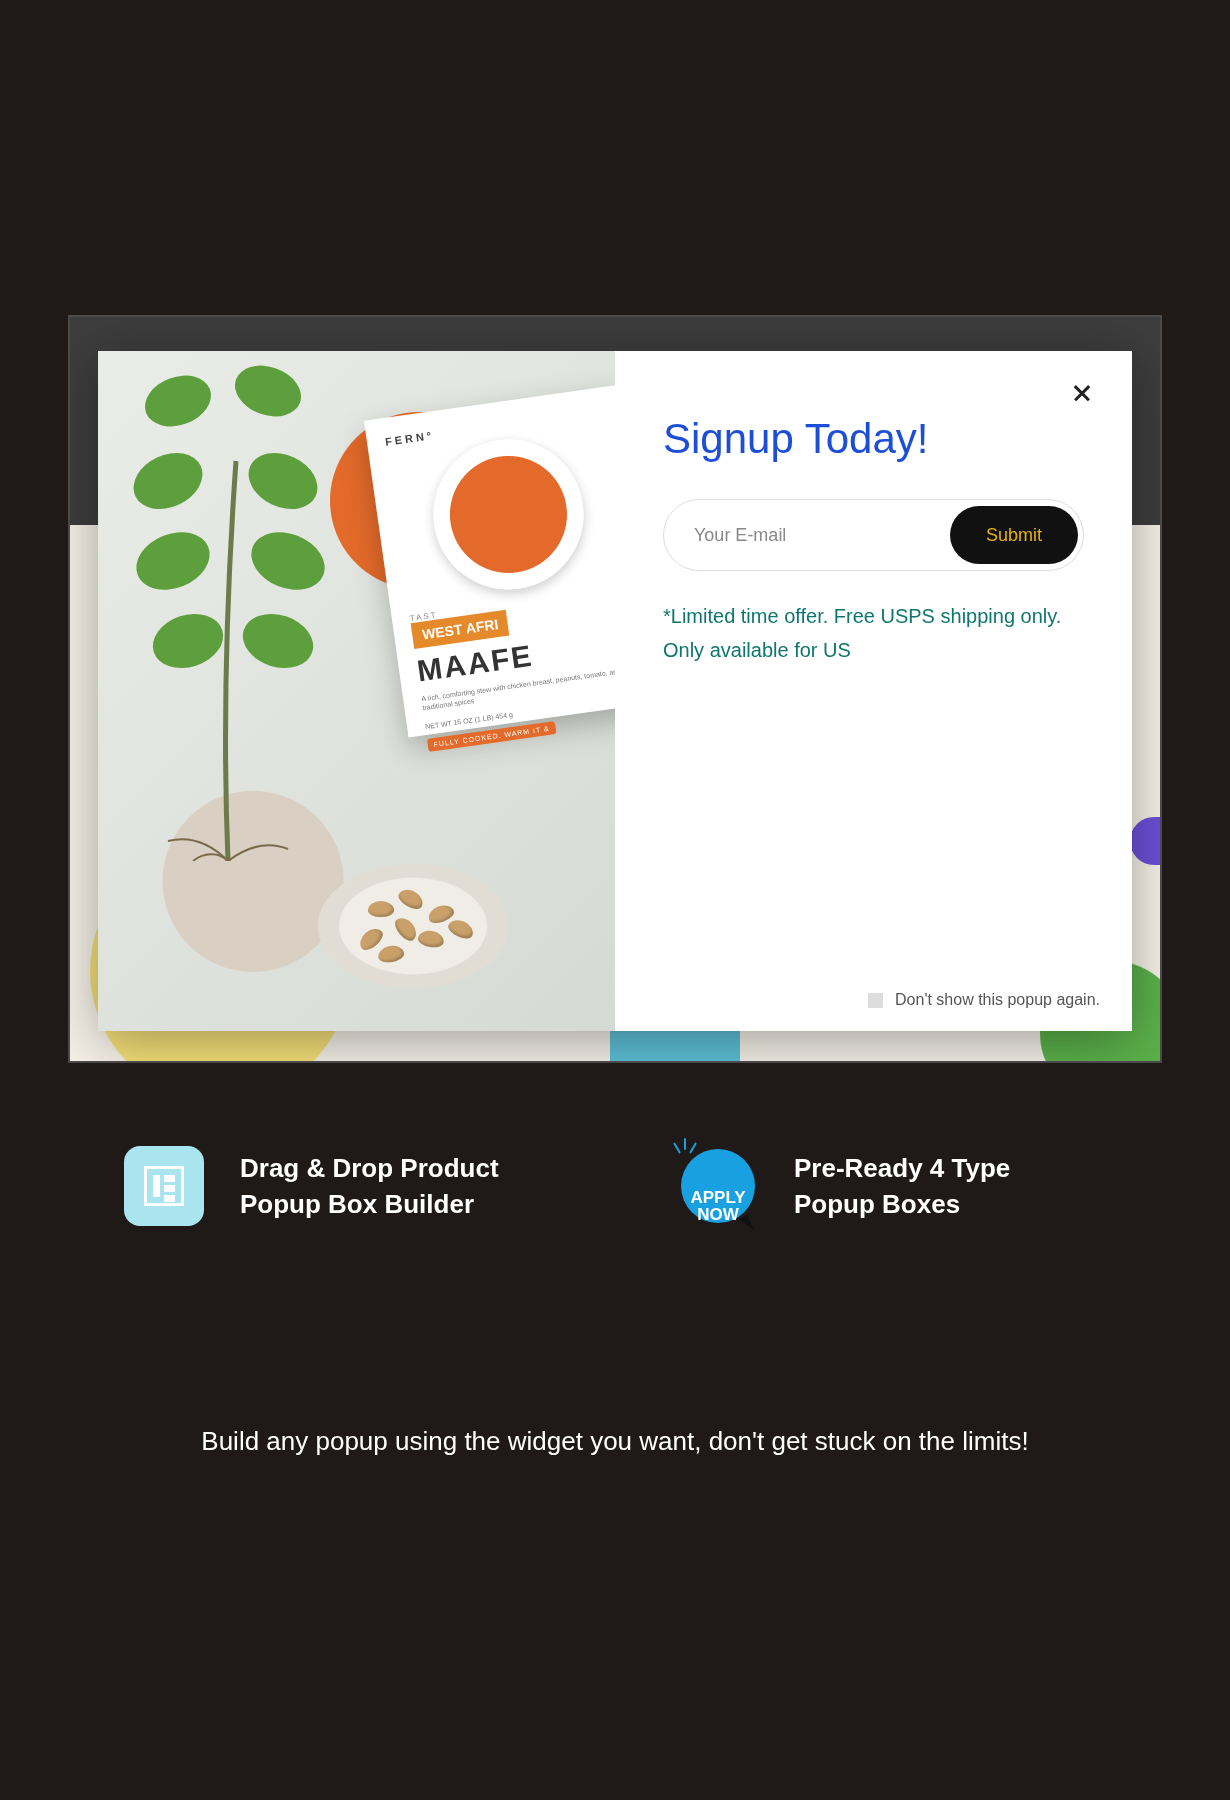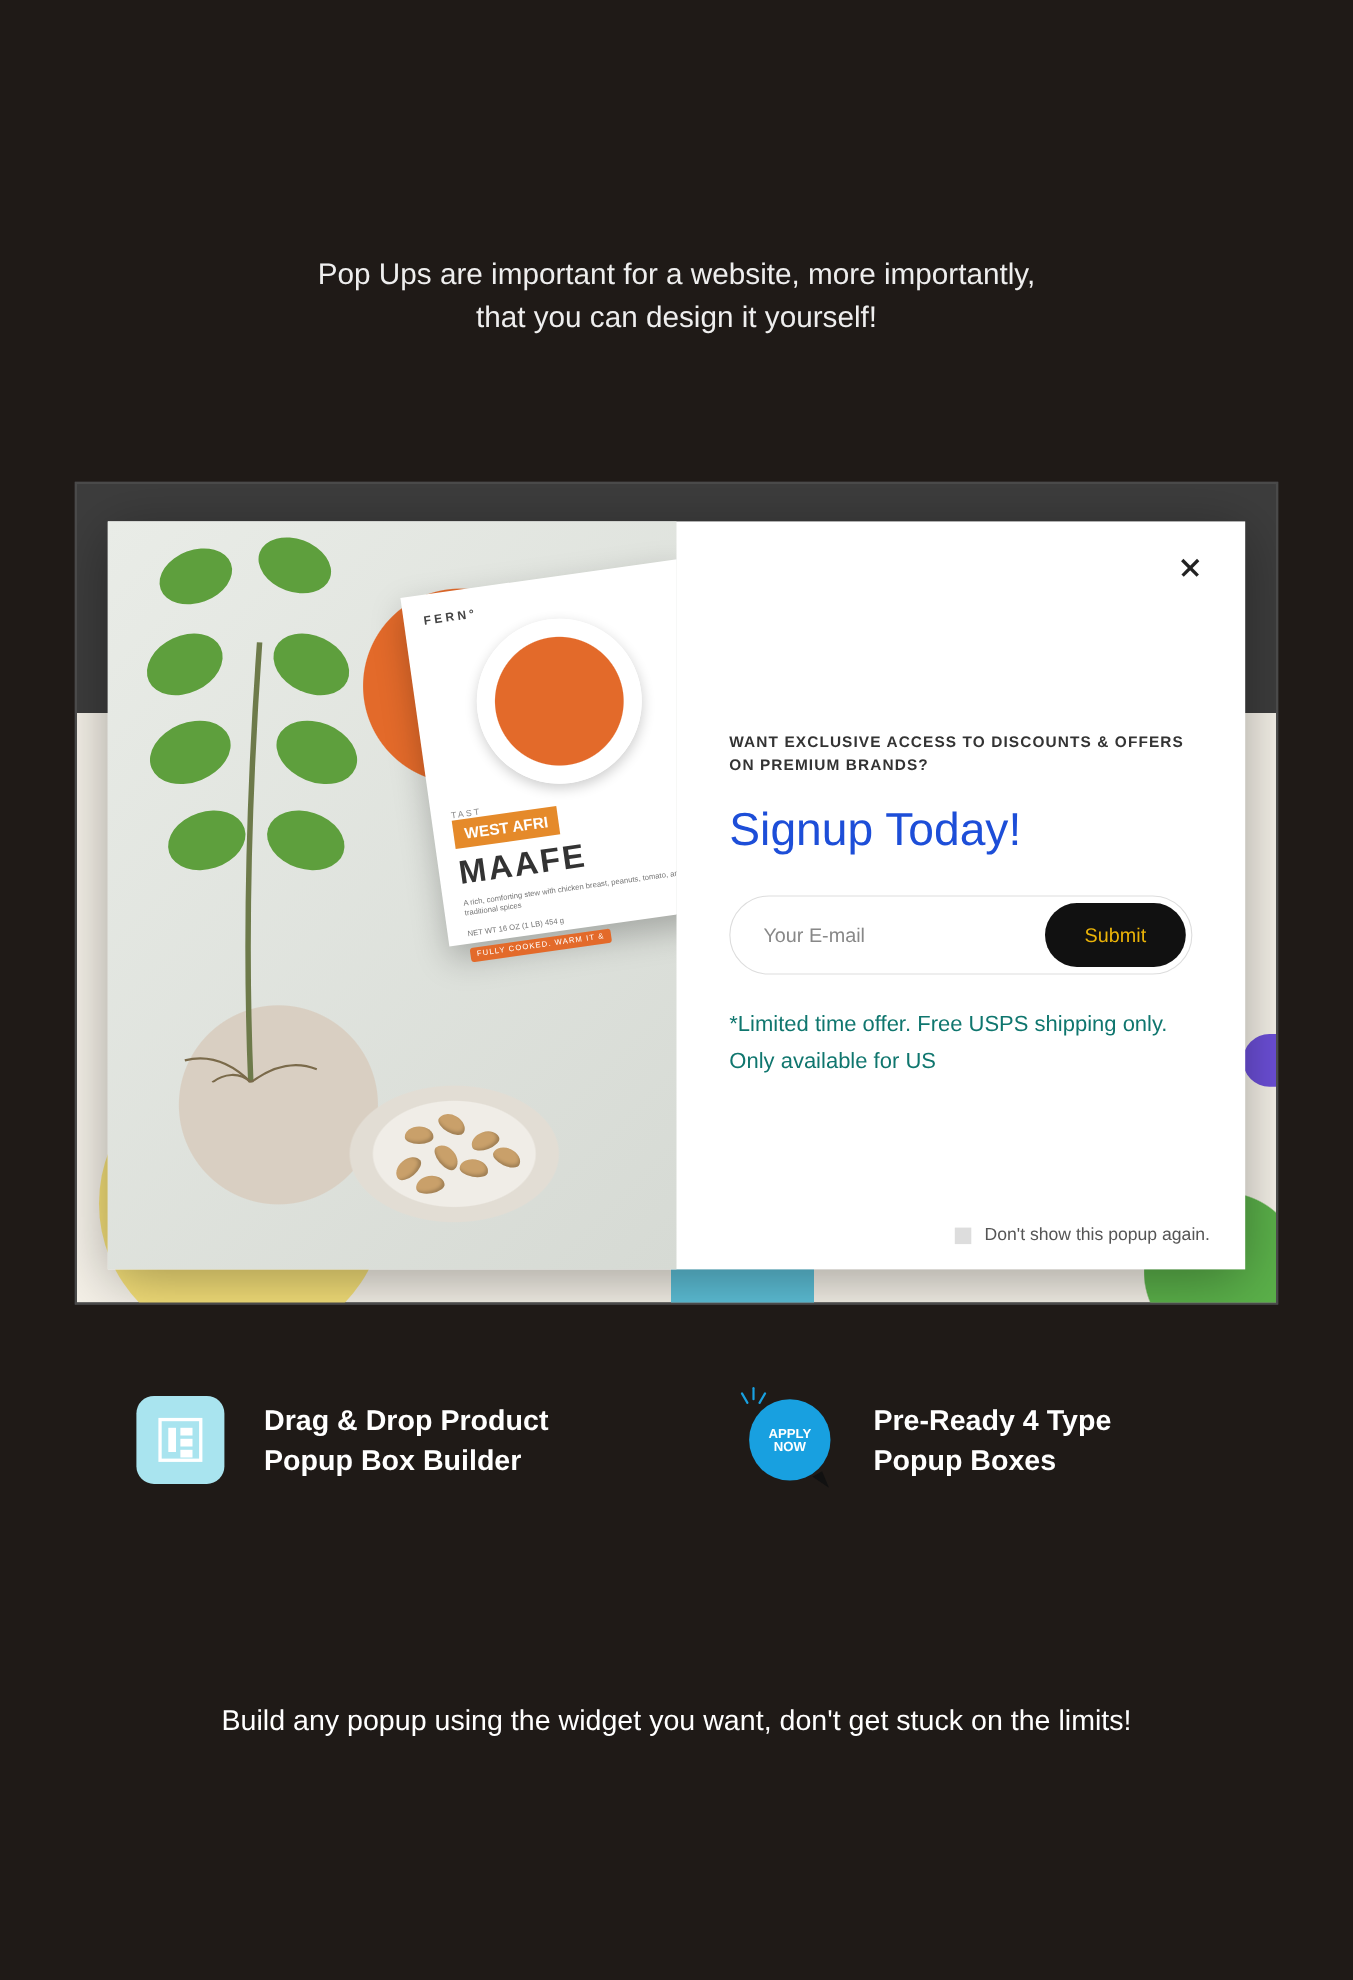--- a/index.html
+++ b/index.html
@@ -335,24 +335,24 @@
     height: 80px;
     position: relative;
   }
   .apply-badge {
     width: 74px;
     height: 74px;
     background: #18a0e0;
     border-radius: 50%;
     display: flex;
     align-items: center;
-    justify-content: center;
+    justify-content: flex-end;
     flex-direction: column;
     font-weight: 800;
-    font-size: 12px;
+    font-size: 17px;
     line-height: 1;
     color: #fff;
     position: relative;
   }
   .apply-lines {
     position: absolute;
     top: -10px;
     left: -4px;
     width: 26px;
     height: 26px;
@@ -387,24 +387,20 @@
     text-align: center;
     font-size: 26px;
     margin-top: 200px;
     color: #fff;
   }
 </style>
 </head>
 <body>
 
 <section class="hero">
-  <p>
-    <span>Pop Ups are important for a website, more importantly,</span><br>
-    <span>that you can design it yourself!</span>
-  </p>
 </section>
 
 <div class="showcase">
   <div class="showcase-bg">
     <div class="bg-yellow"></div>
     <div class="bg-dark"></div>
     <div class="bg-box"></div>
     <div class="bg-leaf"></div>
     <div class="bg-pill"></div>
   </div>
@@ -451,21 +447,20 @@
         <span class="peanut" style="left:95px;top:70px;transform:rotate(50deg)"></span>
         <span class="peanut" style="left:120px;top:80px;transform:rotate(10deg)"></span>
         <span class="peanut" style="left:60px;top:80px;transform:rotate(-40deg)"></span>
         <span class="peanut" style="left:150px;top:70px;transform:rotate(25deg)"></span>
         <span class="peanut" style="left:80px;top:95px;transform:rotate(-10deg)"></span>
       </div>
     </div>
 
     <div class="popup-right">
       <div class="close"></div>
-      <div class="eyebrow">WANT EXCLUSIVE ACCESS TO DISCOUNTS &amp; OFFERS ON PREMIUM BRANDS?</div>
       <h2>Signup Today!</h2>
       <div class="email-row">
         <input type="text" placeholder="Your E-mail" style="">
         <button class="submit-btn">Submit</button>
       </div>
       <div class="disclaimer">*Limited time offer. Free USPS shipping only. Only available for US</div>
       <label class="dont-show">
         <span class="chk"></span>
         <span>Don't show this popup again.</span>
       </label>

